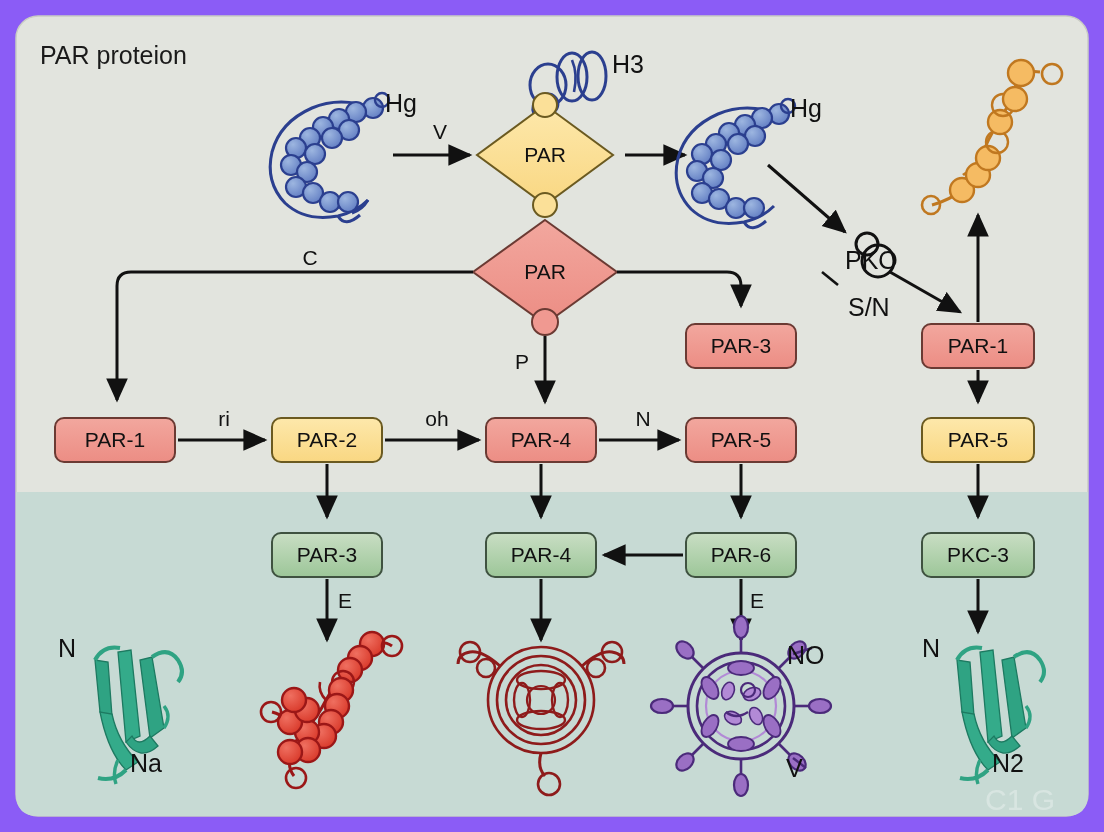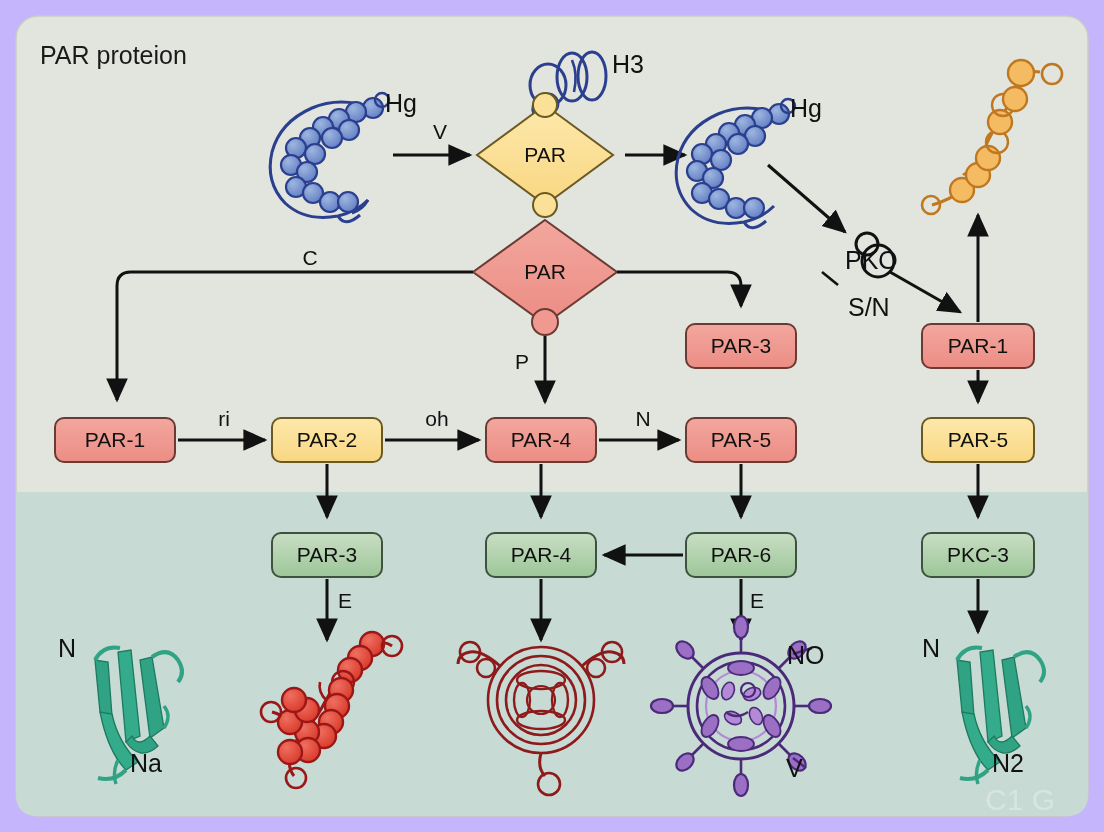--- a/index.html
+++ b/index.html
@@ -4,21 +4,21 @@
 <style>
   html, body {
     margin: 0; padding: 0;
     background: #ffffff;
     font-family: "Liberation Sans", sans-serif;
   }
   #stage {
     position: relative;
     width: 1104px;
     height: 832px;
-    background: #c4b5fd;
+    background: #8b5cf6;
     overflow: hidden;
   }
   #svgroot { position: absolute; left: 0; top: 0; }
   .nodelabel {
     font-family: "Liberation Sans", sans-serif;
     font-size: 21px;
     fill: #111111;
     text-anchor: middle;
     dominant-baseline: middle;
   }

